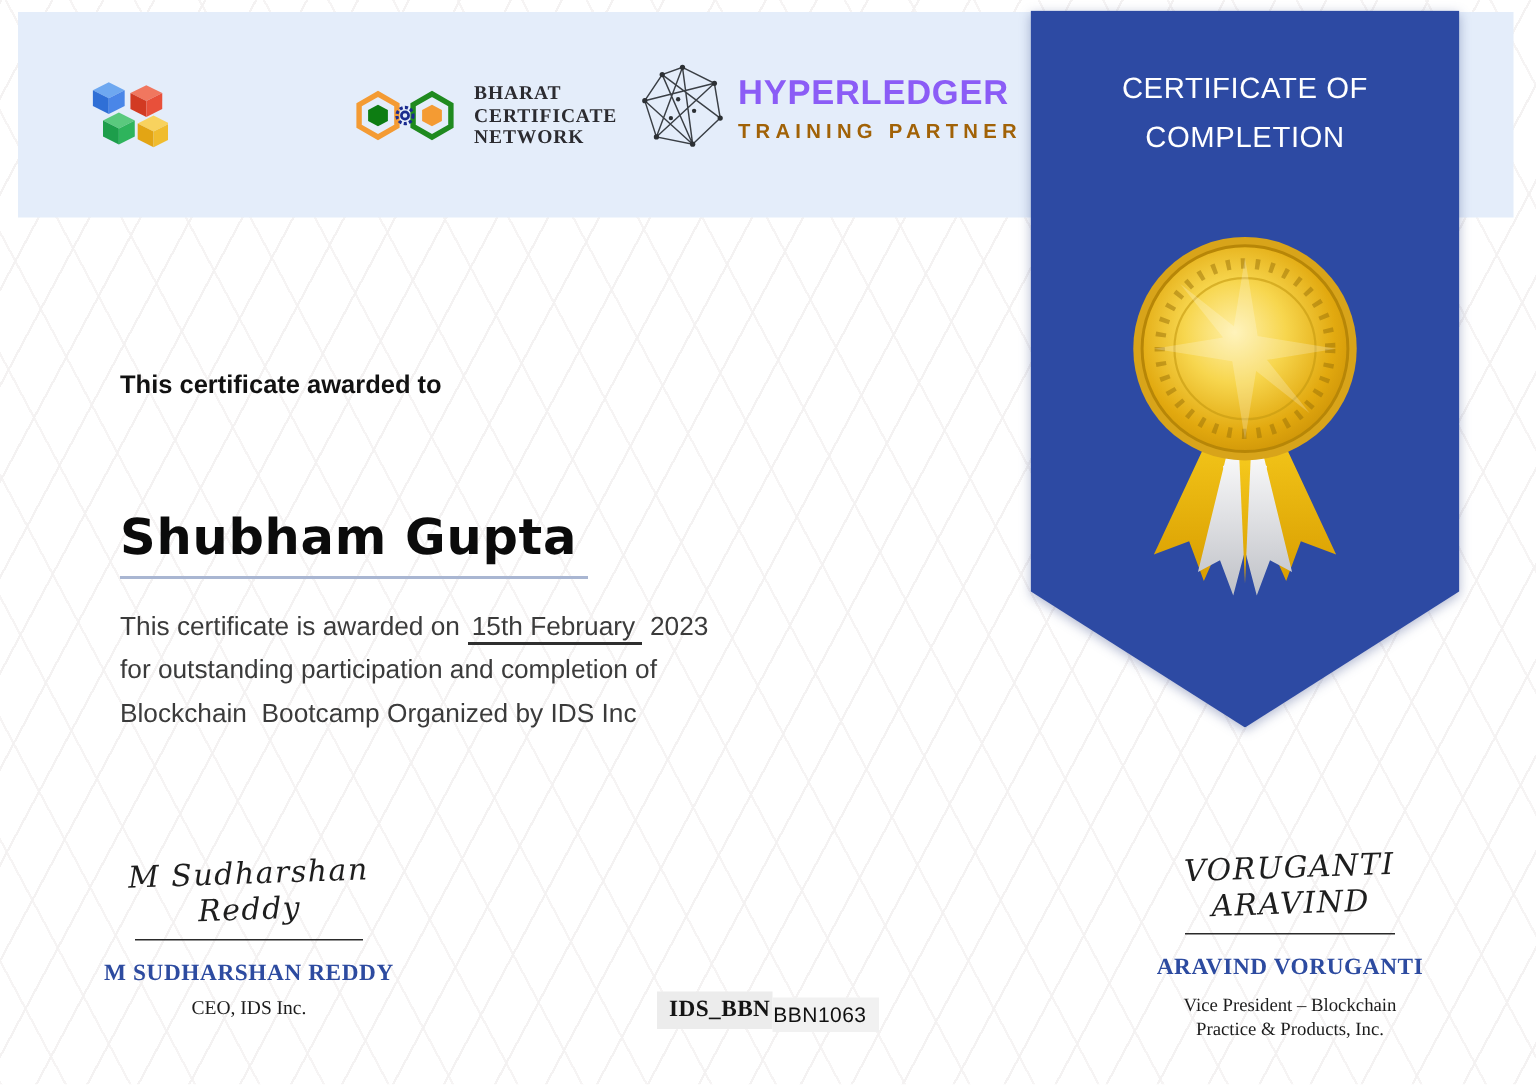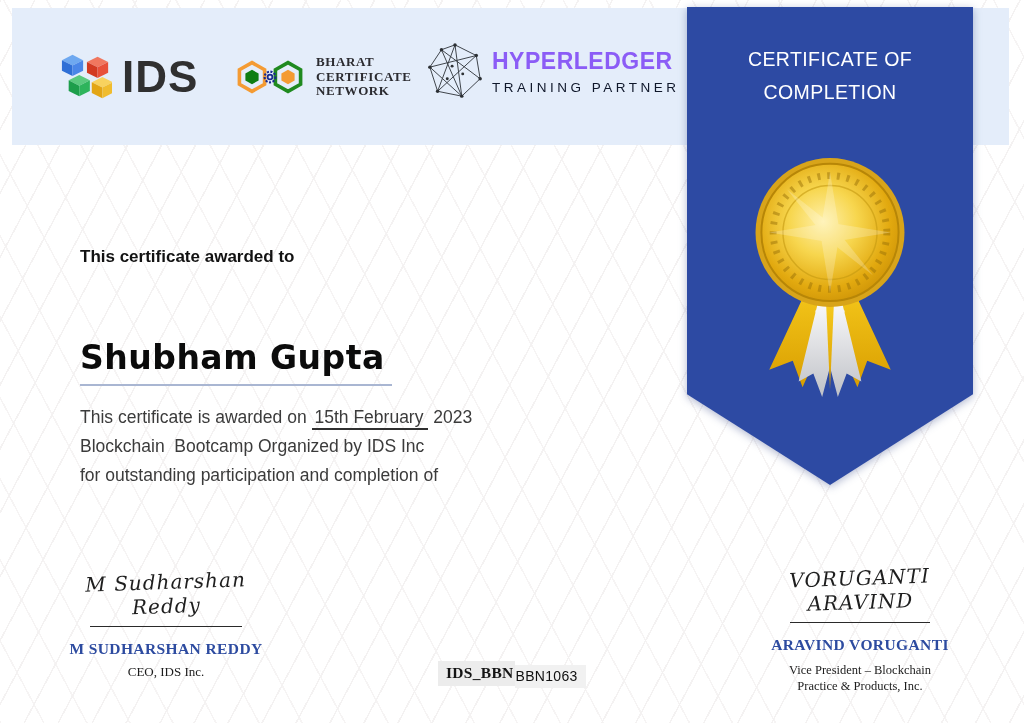--- a/index.html
+++ b/index.html
@@ -22,21 +22,21 @@
 
   .ids-logo { position:absolute; left:48px; top:44px; display:flex; align-items:center; gap:10px; }
   .ids-text { font-size:44px; font-weight:800; color:#303030; letter-spacing:1px; line-height:44px; font-family:"Liberation Sans",sans-serif; }
 
   .bbn-logo { position:absolute; left:222px; top:46px; display:flex; align-items:center; gap:10px; }
   .bbn-text { font-family:"Liberation Serif",serif; font-weight:700; color:#2b2b30; font-size:13px; line-height:14.5px; letter-spacing:.6px; }
 
   .hl-logo { position:absolute; left:414px; top:34px; display:flex; align-items:center; gap:8px; }
   .hl-text { display:flex; flex-direction:column; }
   .hl-title { font-size:23px; font-weight:700; color:#8b5cf6; letter-spacing:.5px; }
-  .hl-sub { margin-top:5px; font-size:13.5px; font-weight:400; color:#0f172a; letter-spacing:3.5px; }
+  .hl-sub { margin-top:5px; font-size:13.5px; font-weight:700; color:#a16207; letter-spacing:3.5px; }
 
   
   .pennant-wrap { position:absolute; left:687px; top:7px; width:286px; height:478px;
     filter:drop-shadow(0 2px 4px rgba(30,50,120,.35)); }
   .pennant {
     width:100%; height:100%;
     background:#2d4aa3;
     clip-path:polygon(0 0, 100% 0, 100% 81%, 50% 100%, 0 81%);
   }
   .ribbon-title { position:absolute; left:0; top:36px; width:100%; text-align:center;
@@ -95,21 +95,20 @@
         <polygon points="39,15 50,9.5 50,20.5 39,26" fill="#e8503a"></polygon>
 
         <polygon points="9,28.5 20,23 31,28.5 20,34" fill="#5ac97e"></polygon>
         <polygon points="9,28.5 20,34 20,45 9,39.5" fill="#1d9e4b"></polygon>
         <polygon points="20,34 31,28.5 31,39.5 20,45" fill="#2eb45c"></polygon>
 
         <polygon points="33,30.5 44,25 55,30.5 44,36" fill="#f8d25e"></polygon>
         <polygon points="33,30.5 44,36 44,47 33,41.5" fill="#e3a514"></polygon>
         <polygon points="44,36 55,30.5 55,41.5 44,47" fill="#f0bc2e"></polygon>
       </svg>
-      <div class="ids-text">IDS</div>
     </div>
 
     <div class="bbn-logo">
       <svg width="72" height="46" viewBox="0 0 120 62">
         <polygon points="30,7 51,19 51,43 30,55 9,43 9,19" fill="none" stroke="#f49b33" stroke-width="6"></polygon>
         <polygon points="30,19 41,25 41,37 30,43 19,37 19,25" fill="#0d7d12"></polygon>
         <polygon points="90,7 111,19 111,43 90,55 69,43 69,19" fill="none" stroke="#1f8a1f" stroke-width="6"></polygon>
         <polygon points="90,19 101,25 101,37 90,43 79,37 79,25" fill="#f49b33"></polygon>
         <circle cx="60" cy="31" r="9" fill="none" stroke="#1a2b8f" stroke-width="3.5" stroke-dasharray="3.5 2.5"></circle>
         <circle cx="60" cy="31" r="4" fill="none" stroke="#1a2b8f" stroke-width="3"></circle>
@@ -190,22 +189,22 @@
       </svg>
     </div>
   </div>
 
   <div class="intro">This certificate awarded to</div>
 
   <div class="recipient">Shubham Gupta</div>
 
   <div class="para">
     <div class="cert-line"><span>This certificate is awarded on </span><span class="date-underline">15th February</span><span> 2023</span></div>
+    <div class="cert-line">for outstanding participation and completion of</div>
     <div class="cert-line">Blockchain  Bootcamp Organized by IDS Inc</div>
-    <div class="cert-line">for outstanding participation and completion of</div>
   </div>
 
   <div class="sig sig-left">
     <span class="sig-script">M Sudharshan Reddy</span>
     <hr class="sig-rule">
     <div class="sig-name">M SUDHARSHAN REDDY</div>
     <div class="sig-title">CEO, IDS Inc.</div>
   </div>
 
   <div class="sig sig-right">

